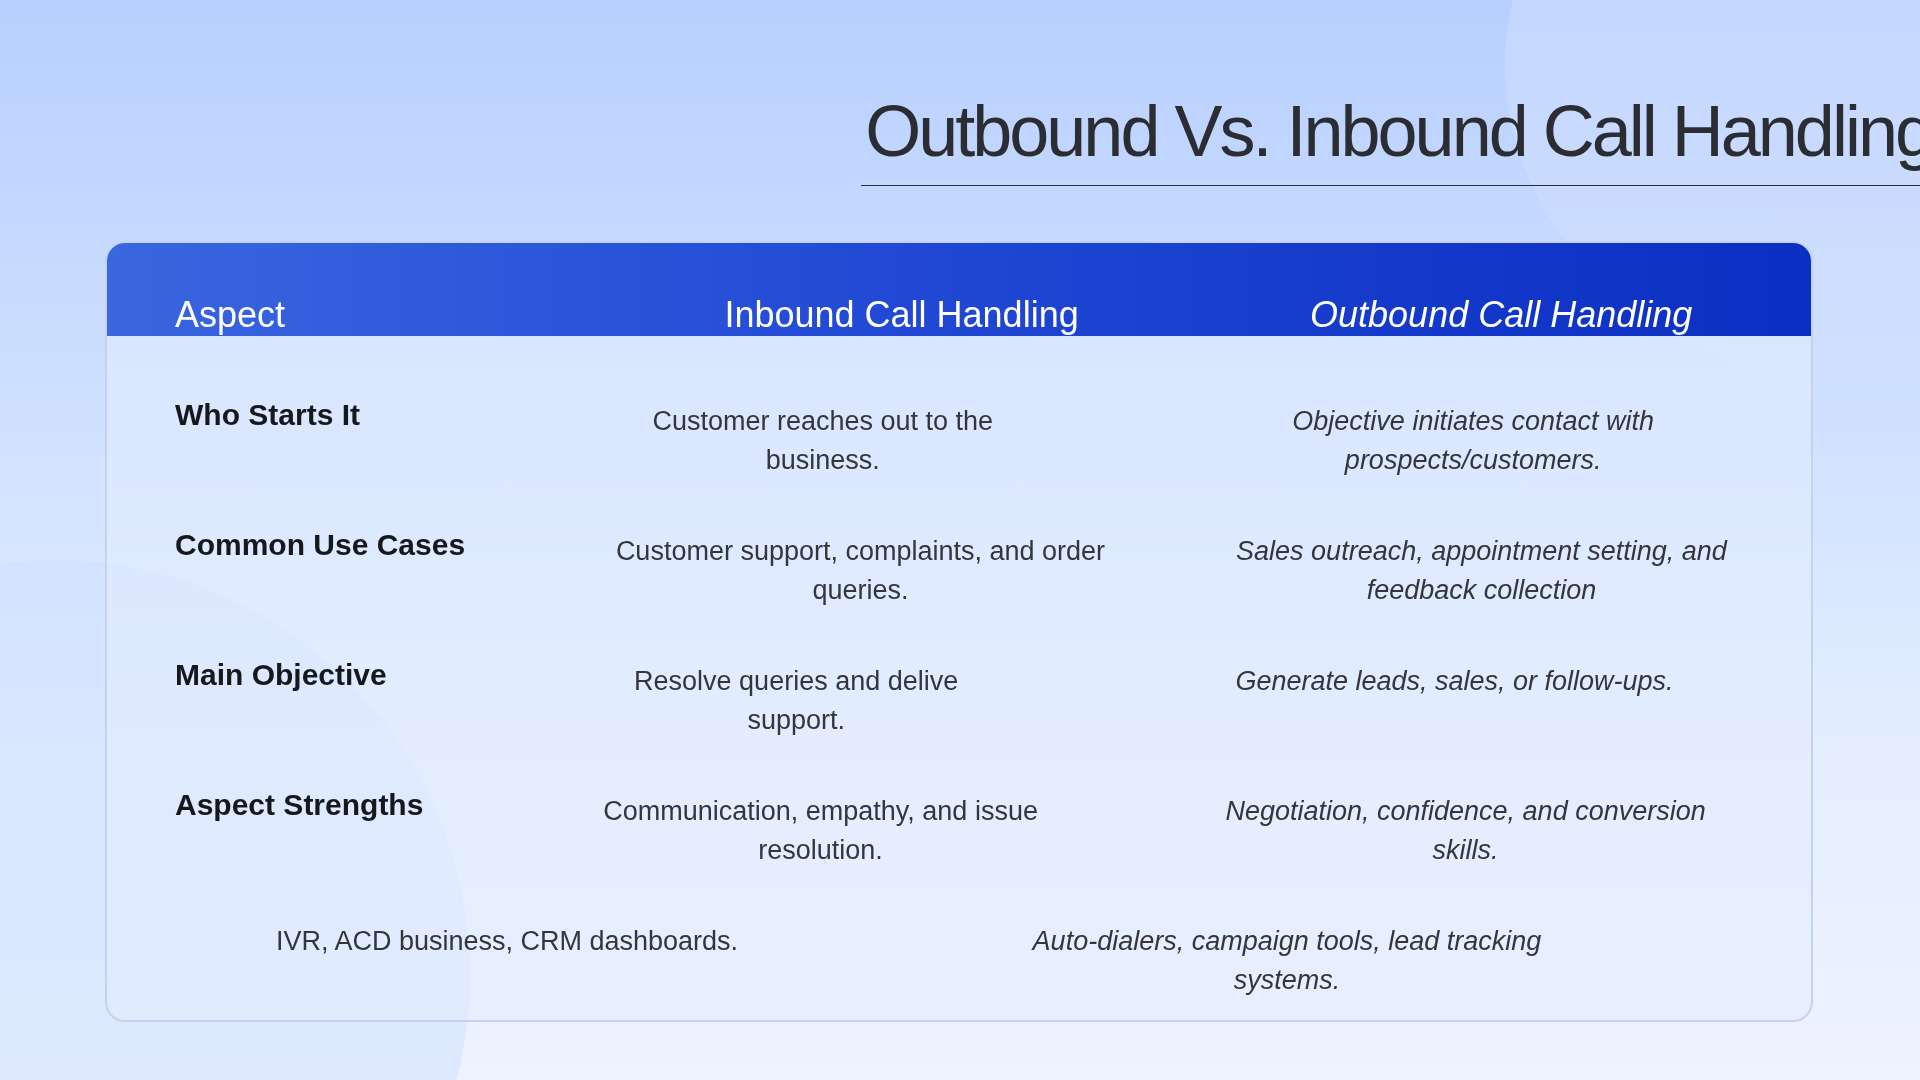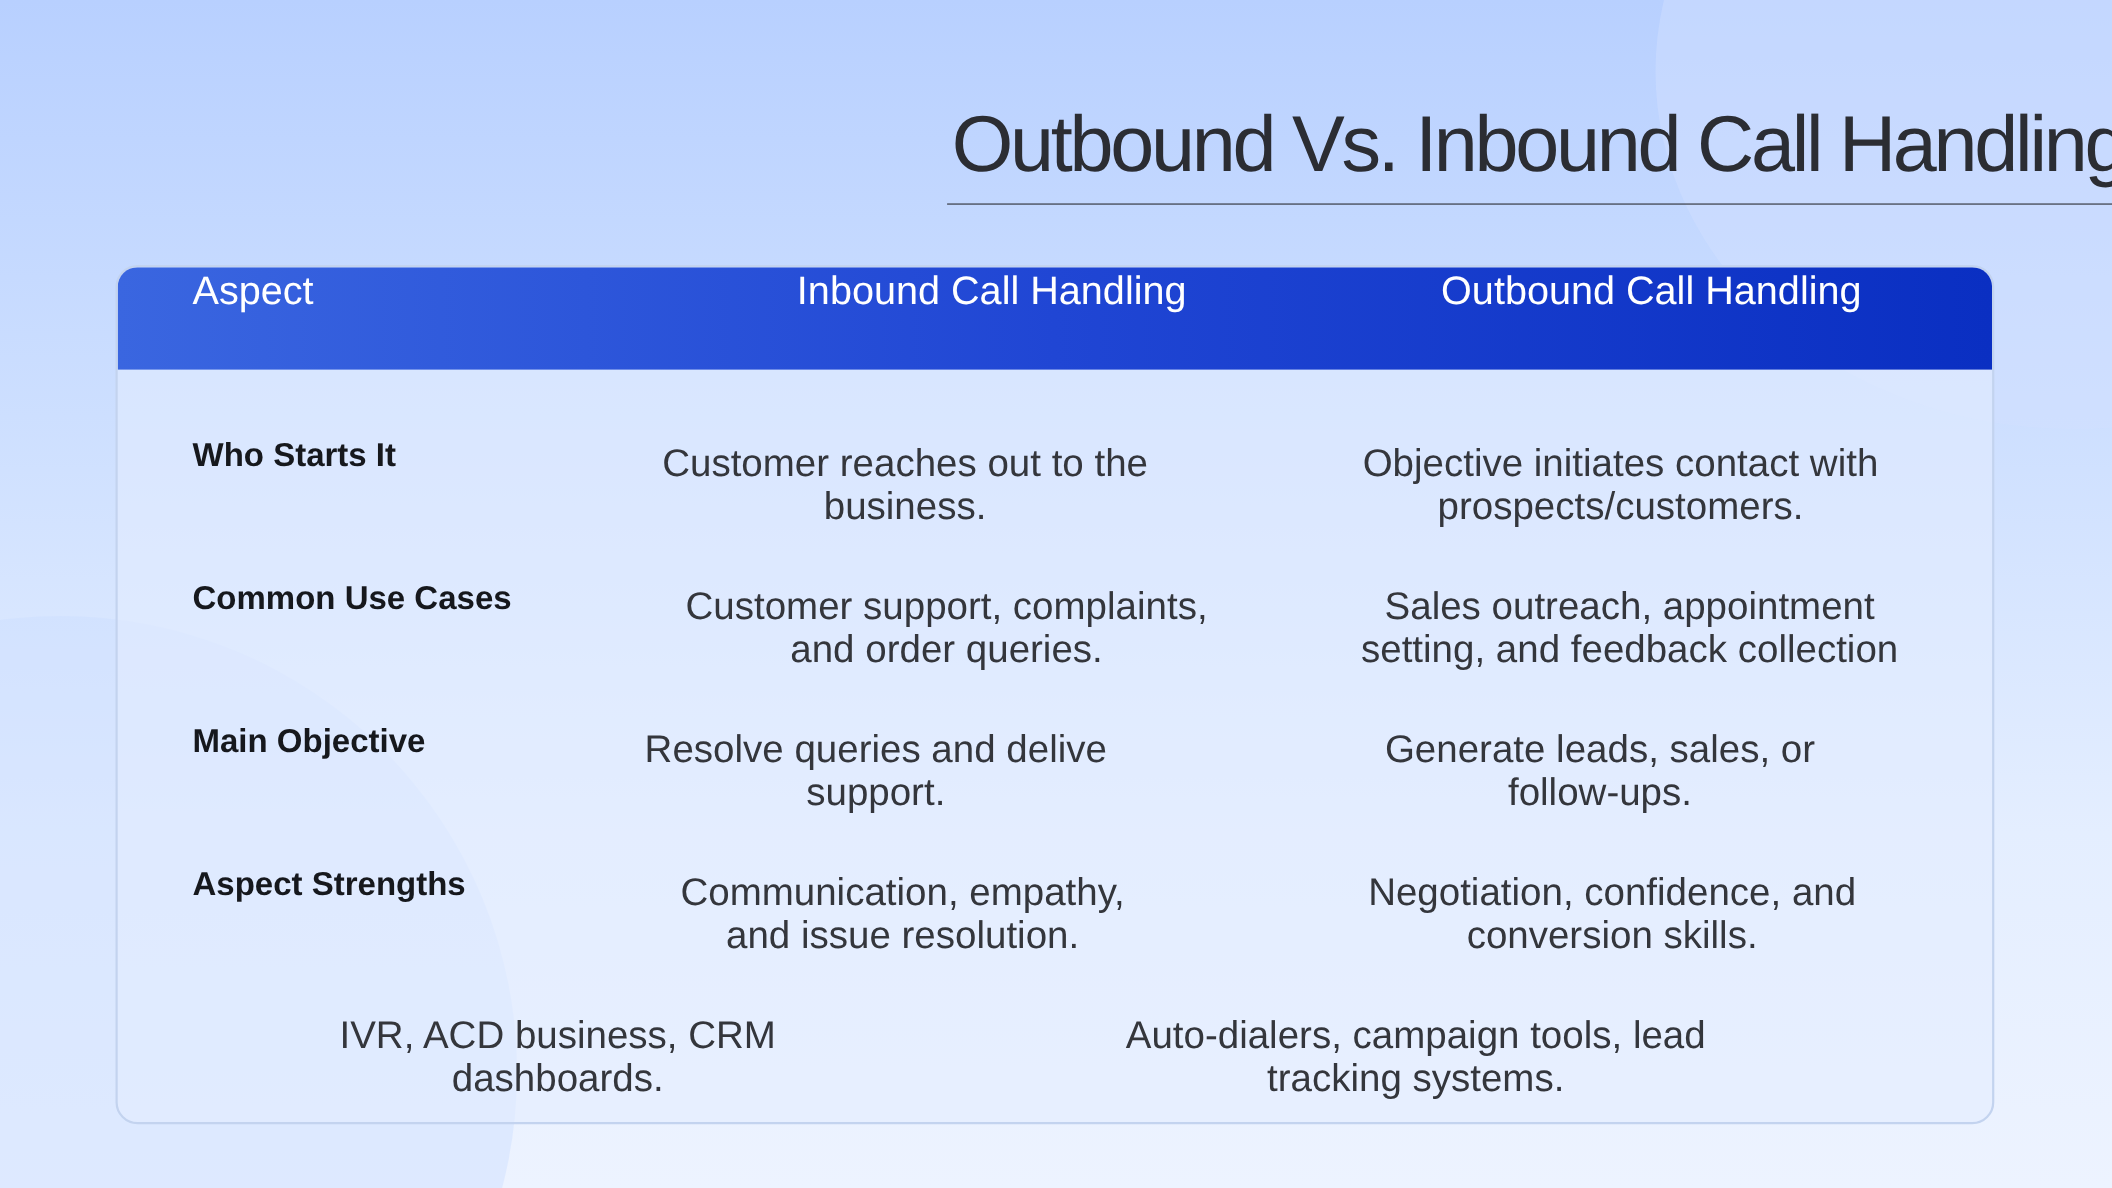--- a/index.html
+++ b/index.html
@@ -23,31 +23,31 @@
     display: inline-block; margin: 0; font-size: 72px; font-weight: 400;
     letter-spacing: -3px; color: #2b2d33; padding: 0 4px 14px 4px;
     border-bottom: 1.5px solid #2b2d33; line-height: 1.1;
   }
   .table {
     position: absolute; left: 105px; top: 241px; width: 1708px; height: 781px;
     border-radius: 20px; border: 2px solid #c3d3ef; overflow: hidden;
     background: rgba(228,237,255,0.55); box-sizing: border-box;
   }
   .thead {
-    height: 93px; display: flex; align-items: flex-start;
+    height: 93px; display: flex; align-items: flex-end;
     background: linear-gradient(90deg, #3a66e0 0%, #2046d4 50%, #0a2fc2 100%);
   }
   .th { color: #ffffff; font-size: 36px; font-weight: 400; }
   .c1 { width: 505px; padding-left: 68px; box-sizing: border-box; text-align: left; }
   .c2 { width: 580px; text-align: center; }
-  .c3 { width: 620px; text-align: center; }
+  .c3 { width: 620px; text-align: center; font-style: italic; }
   .tbody { padding-top: 58px; }
   .tr { display: flex; height: 130px; }
   .td-label { font-size: 30px; font-weight: 700; color: #16181d; padding-top: 4px; }
-  .td { font-size: 35px; color: #34363c; line-height: 39px; padding-top: 8px; }
+  .td { font-size: 27px; color: #34363c; line-height: 39px; padding-top: 8px; }
 </style>
 </head>
 <body>
 
 <div class="blob-tr"></div>
 <div class="blob-bl"></div>
 
 <div class="title-wrap">
   <h1 class="title">Outbound Vs. Inbound Call Handling</h1>
 </div>

